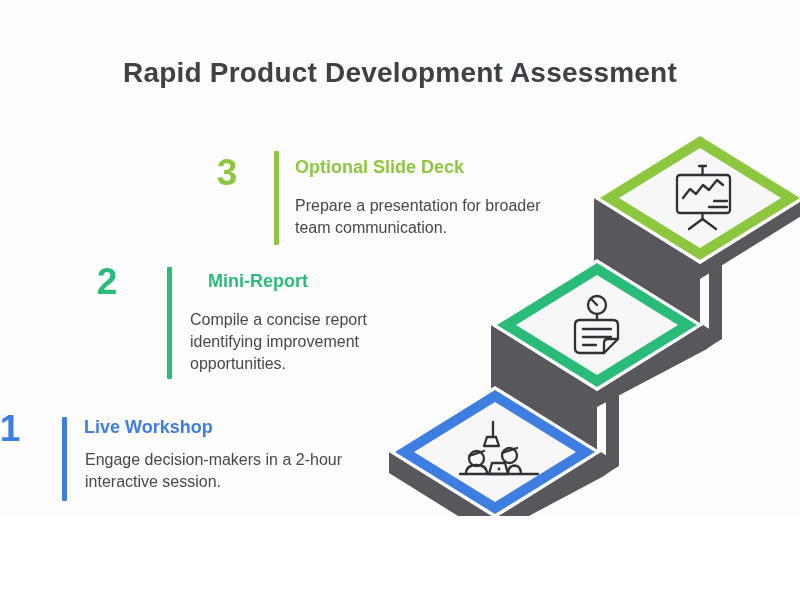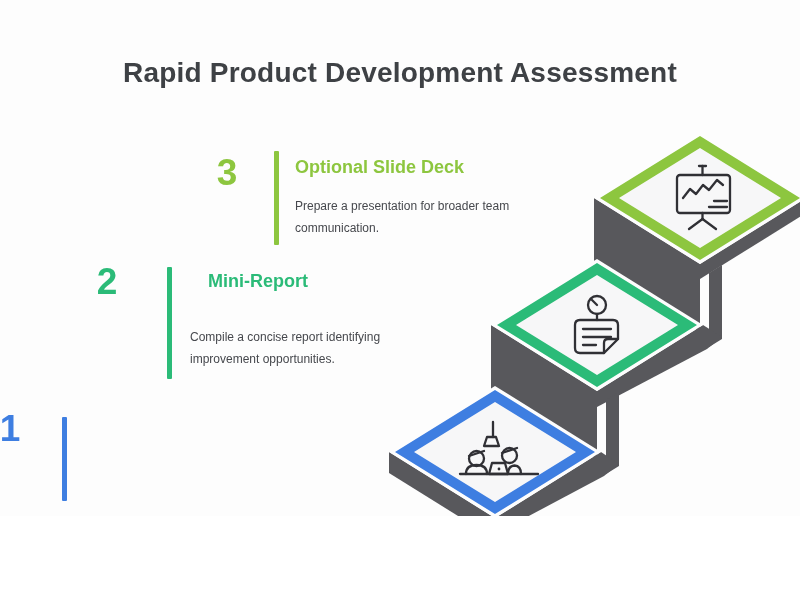--- a/index.html
+++ b/index.html
@@ -31,21 +31,21 @@
     width: 5px;
     border-radius: 1px;
   }
   .step-heading {
     font-size: 18px;
     font-weight: 700;
     line-height: 28px;
     white-space: nowrap;
   }
   .step-desc {
-    font-size: 12px;
+    font-size: 16px;
     line-height: 22px;
     color: var(--body-text, #46484D);
   }
   .c1 { color: var(--step1-accent, #3E7EE1); }
   .c2 { color: var(--step2-accent, #2BBB78); }
   .c3 { color: var(--step3-accent, #8DC63F); }
   .b1 { background: var(--step1-accent, #3E7EE1); }
   .b2 { background: var(--step2-accent, #2BBB78); }
   .b3 { background: var(--step3-accent, #8DC63F); }
 
@@ -56,21 +56,21 @@
   
   .bar1 { left: 62px;  top: 417px; height: 84px; }
   .bar2 { left: 167px; top: 267px; height: 112px; }
   .bar3 { left: 274px; top: 151px; height: 94px; }
   
   .h1 { left: 84px;  top: 413px; }
   .h2 { left: 208px; top: 267px; }
   .h3 { left: 295px; top: 153px; }
   
   .d1 { left: 85px;  top: 449px; width: 260px; }
-  .d2 { left: 190px; top: 326px; width: 208px; }
+  .d2 { left: 190px; top: 309px; width: 208px; }
   .d3 { left: 295px; top: 195px; width: 285px; }
 
   
   .stairs { position: absolute; left: 0; top: 0; }
   .face { fill: var(--block-gray, #58585C); }
   .gap  { fill: var(--background, #FDFDFD); }
   .interior { fill: #F7F7F8; }
   .ring1 { fill: var(--step1-accent, #3E7EE1); fill-rule: evenodd; }
   .ring2 { fill: var(--step2-accent, #2BBB78); fill-rule: evenodd; }
   .ring3 { fill: var(--step3-accent, #8DC63F); fill-rule: evenodd; }
@@ -95,20 +95,22 @@
   <div class="abs step-heading h3 c3">Optional Slide Deck</div>
   <div class="abs step-desc d3">Prepare a presentation for broader team communication.</div>
 
   <div class="abs step-number n2 c2">2</div>
   <div class="abs accent-bar bar2 b2"></div>
   <div class="abs step-heading h2 c2">Mini-Report</div>
   <div class="abs step-desc d2">Compile a concise report identifying improvement opportunities.</div>
 
   <div class="abs step-number n1 c1">1</div>
   <div class="abs accent-bar bar1 b1"></div>
+  <div class="abs step-heading h1 c1">Live Workshop</div>
+  <div class="abs step-desc d1">Engage decision-makers in a 2-hour interactive session.</div>
 
   <svg class="stairs" width="800" height="600" viewBox="0 0 800 600">
 
     <g>
       <path class="face" d="M594,198 L700,264 L700,332 L594,266 Z"></path>
       <path class="face" d="M700,264 L806,198 L806,213 L700,279 Z"></path>
       <path class="face" d="M709,273 L722,265 L722,339 L709,347 Z"></path>
       <path class="gap" d="M700,132 L806,198 L700,264 L594,198 Z"></path>
       <path class="interior" d="M700,148 L781,198 L700,248 L619,198 Z"></path>
       <path class="ring3" d="M700,136 L800,198 L700,260 L600,198 Z M700,148 L781,198 L700,248 L619,198 Z"></path>

